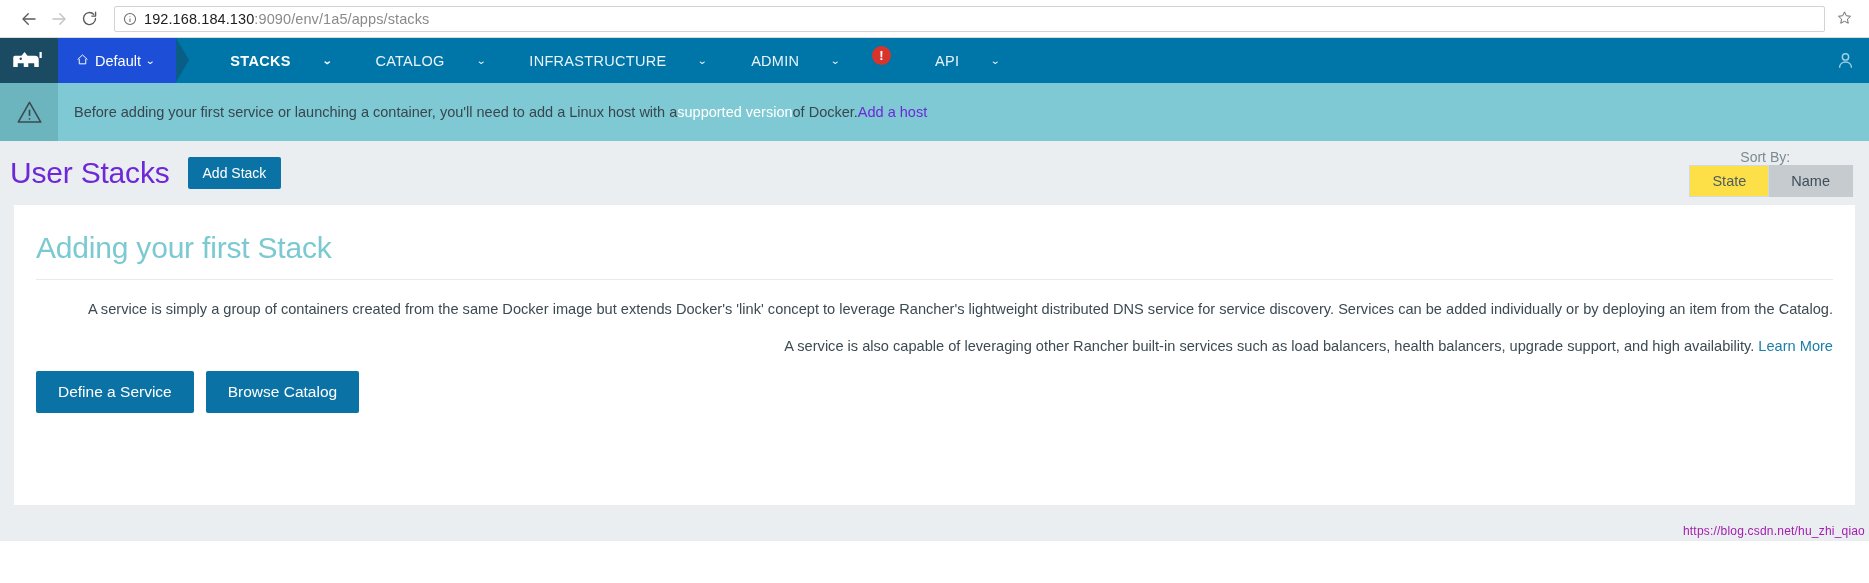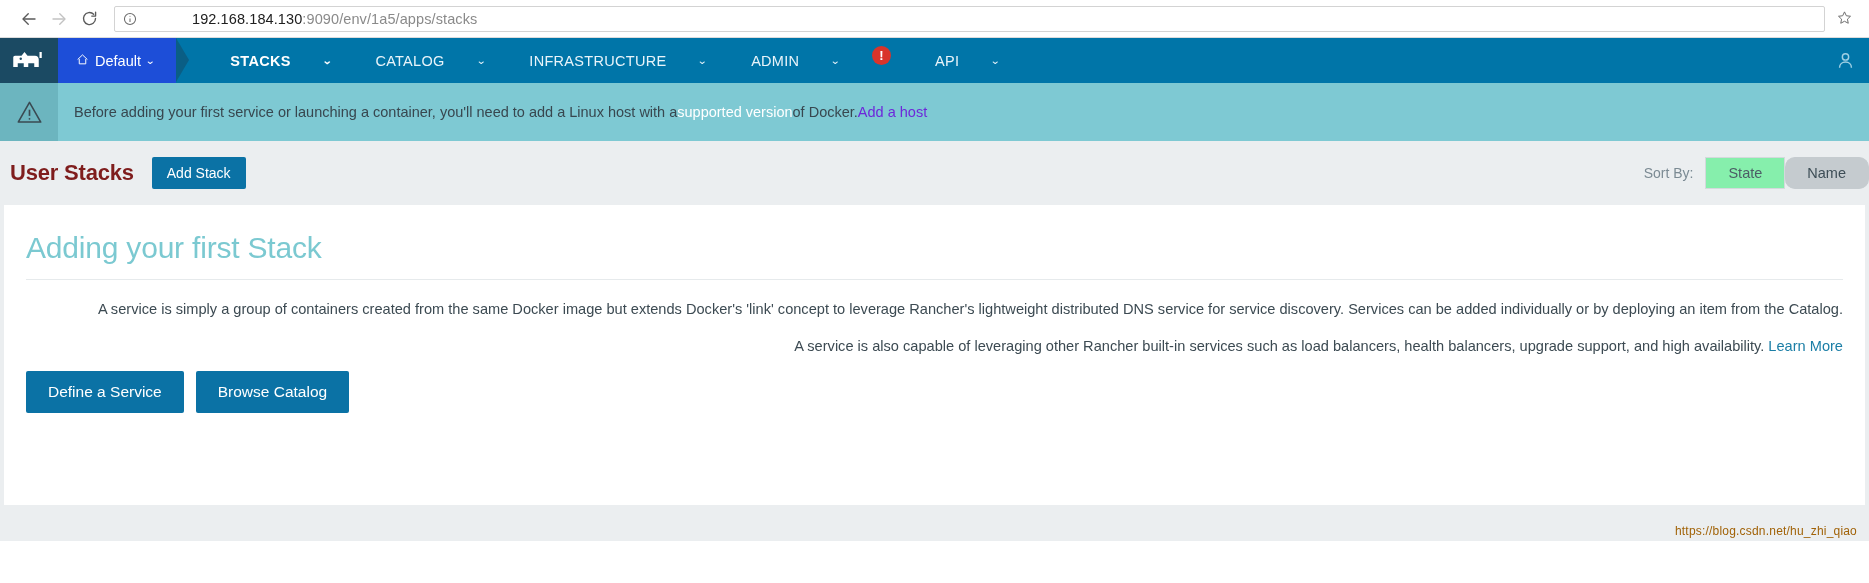--- a/index.html
+++ b/index.html
@@ -31,21 +31,20 @@
   .url-box {
     flex: 1 1 auto;
     height: 26px;
     margin-left: 10px;
     border: 1px solid #d3d3d3;
     border-radius: 2px;
     background: #fff;
     display: flex;
     align-items: center;
     padding: 0 8px;
-    gap: 48px;
   }
   .info-icon {
     width: 14px; height: 14px;
     flex: 0 0 auto;
     margin-right: 7px;
     color: #6b6b6b;
   }
   .url-text {
     font-size: 14.5px;
     color: #202020;
@@ -176,69 +175,69 @@
 
   
   .page-area { background: #ebeef0; height: 400px; }
   .page-header {
     height: 64px;
     display: flex;
     align-items: center;
     padding: 0 0 0 10px;
   }
   .page-title {
-    font-size: 22px;
-    font-weight: bold;
-    color: #7f1d1d;
+    font-size: 30px;
+    font-weight: normal;
+    color: #6d28d9;
     letter-spacing: -0.2px;
   }
   .add-stack-btn {
     margin-left: 18px;
     background: #0b72a5;
     color: #ffffff;
     font-size: 14px;
     padding: 8px 15px;
     border: none;
     border-radius: 2px;
     cursor: pointer;
     font-family: inherit;
   }
   .sort-area {
     margin-left: auto;
     display: flex;
     align-items: center;
-    padding-right: 0;
+    padding-right: 16px;
+    flex-direction: column;
   }
   .sort-label {
     font-size: 14px;
     color: #7b8a93;
     margin-right: 12px;
   }
   .sort-group { display: flex; }
   .sort-btn {
     font-size: 14.5px;
     padding: 7px 22px;
     border: 1px solid #d4d9dc;
-    background: #86efac;
+    background: #fde047;
     color: #4c5d66;
     cursor: pointer;
     font-family: inherit;
   }
   .sort-btn + .sort-btn { border-left: none; }
   .sort-btn.selected {
     background: #c5cbcf;
     color: #3e4e57;
     border-color: #c5cbcf;
-    border-radius: 10px;
   }
 
   
   .card {
     background: #ffffff;
-    margin: 0 4px;
+    margin: 0 14px;
     padding: 26px 22px 8px 22px;
     min-height: 300px;
   }
   .card-title {
     font-size: 30px;
     color: #7bc9d1;
     font-weight: normal;
     letter-spacing: -0.2px;
     padding-bottom: 14px;
     border-bottom: 1px solid #e6eaec;
@@ -260,24 +259,24 @@
     font-size: 15.5px;
     padding: 12px 22px;
     border: none;
     border-radius: 2px;
     margin-right: 12px;
     cursor: pointer;
     font-family: inherit;
   }
   .watermark {
     position: absolute;
-    right: 12px;
+    right: 4px;
     bottom: 3px;
     font-size: 12px;
-    color: #a16207;
+    color: #a21caf;
     letter-spacing: 0.2px;
   }
   .page-wrap { position: relative; }
 </style>
 </head>
 <body>
 
 <div class="browser-bar">
   <div class="nav-btn">
     <svg width="18" height="18" viewBox="0 0 24 24" fill="none" stroke="currentColor" stroke-width="1.8" stroke-linecap="round" stroke-linejoin="round">

